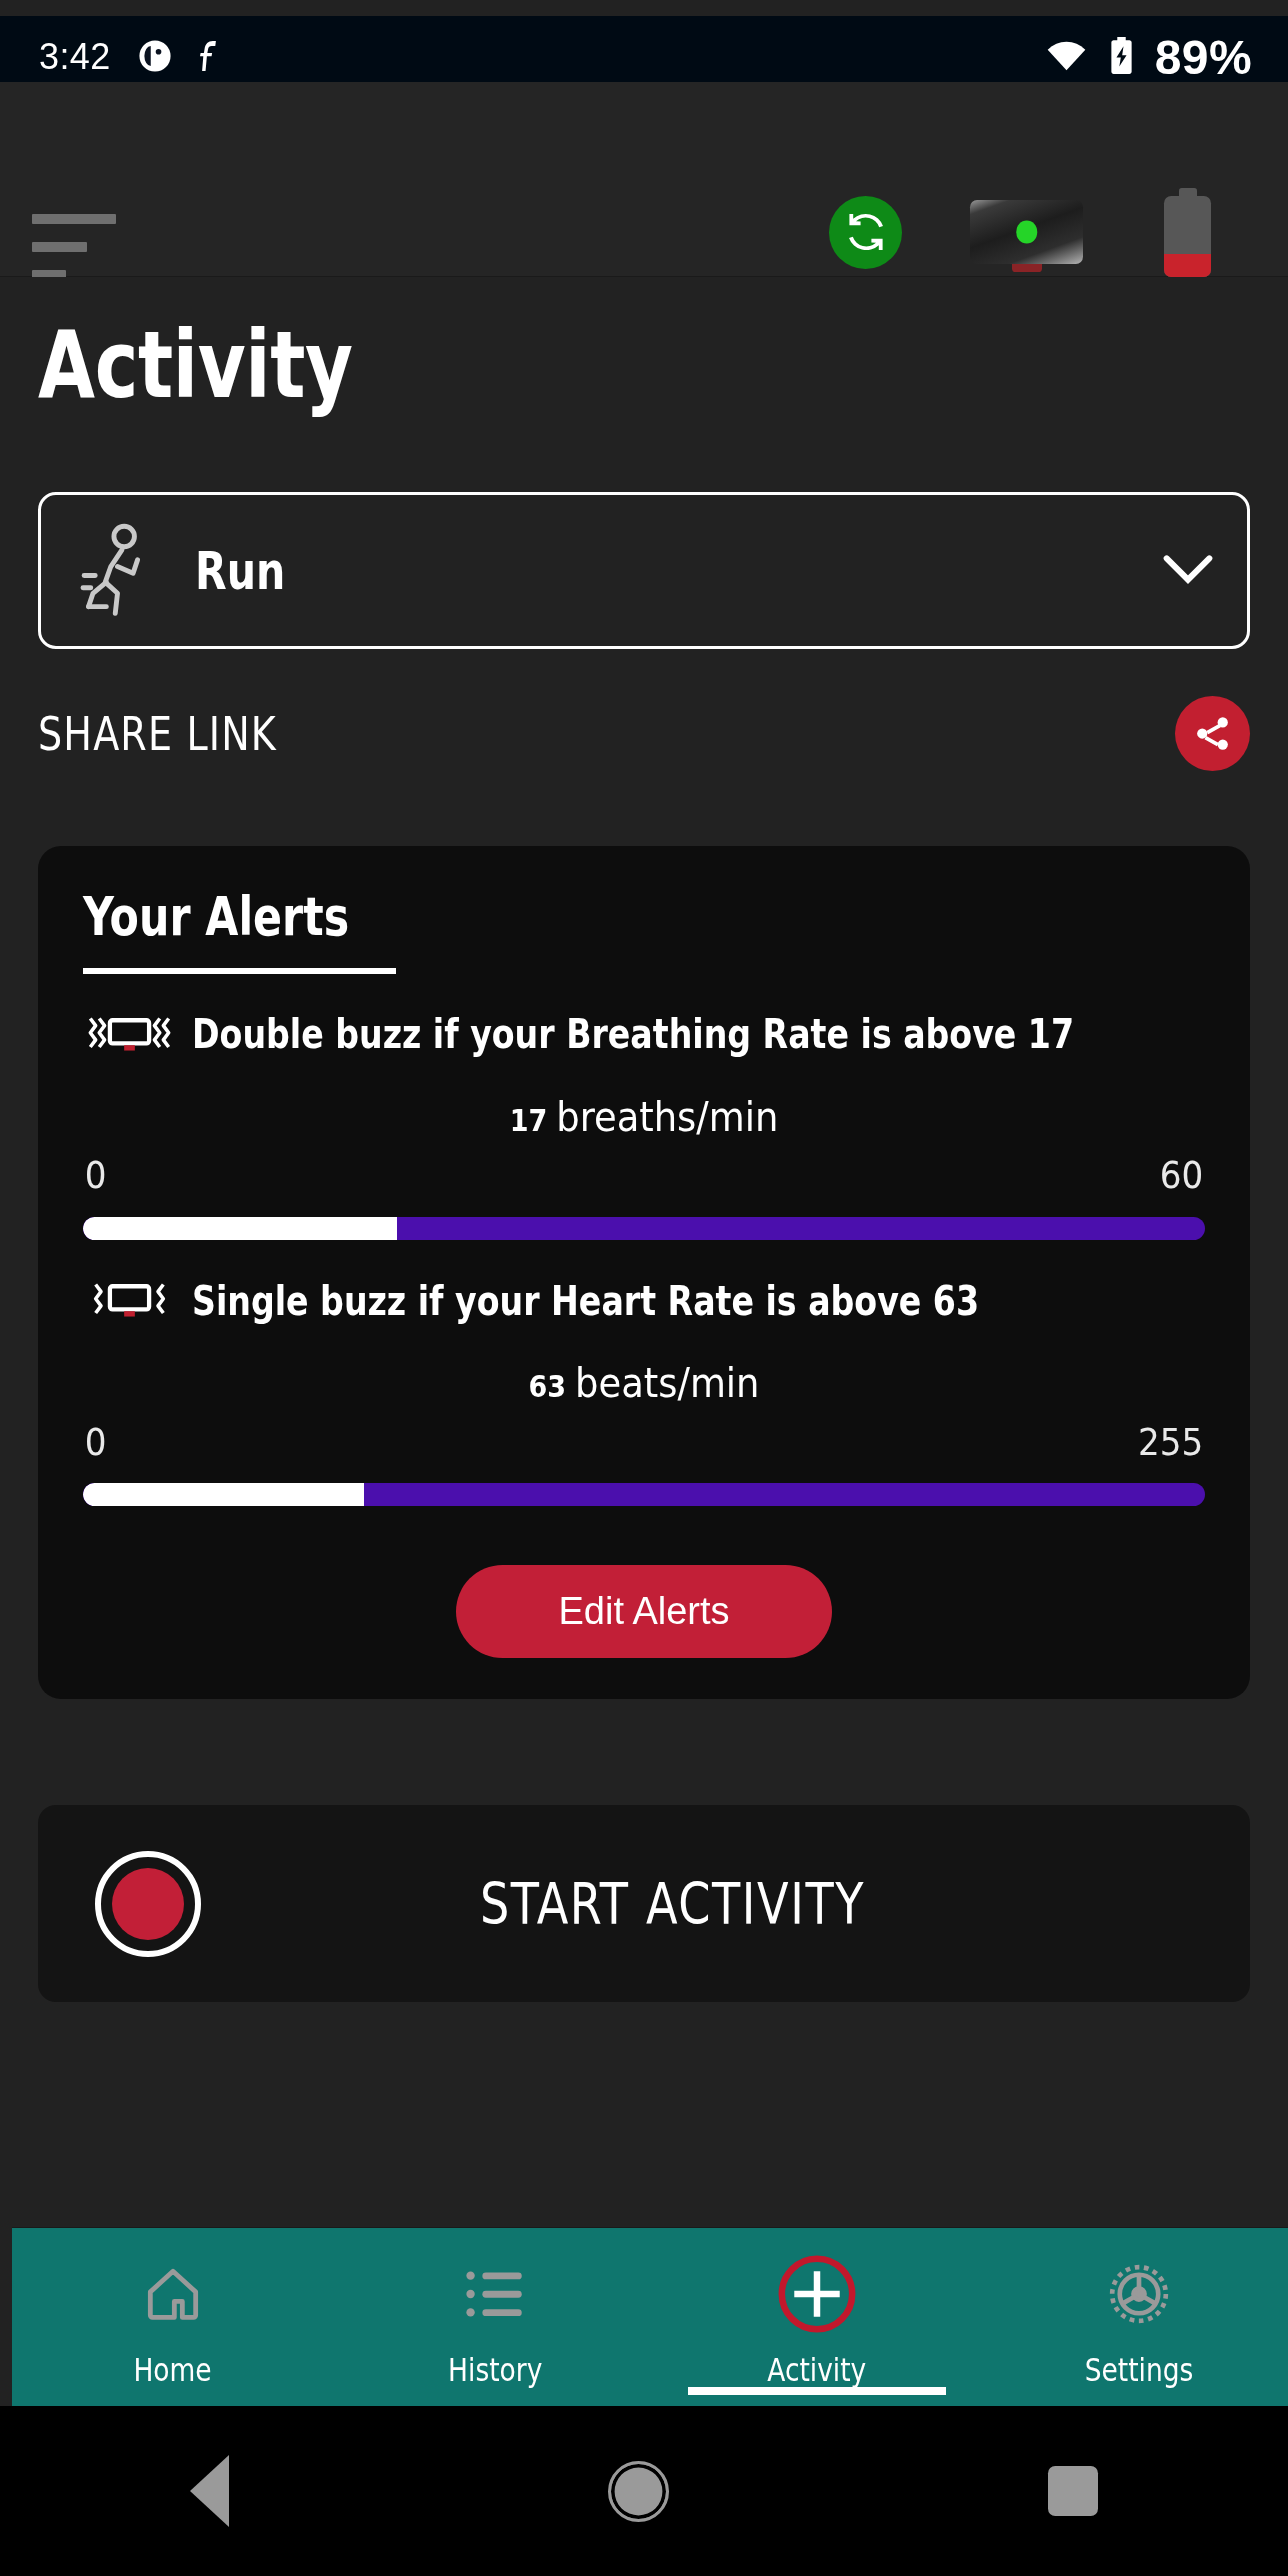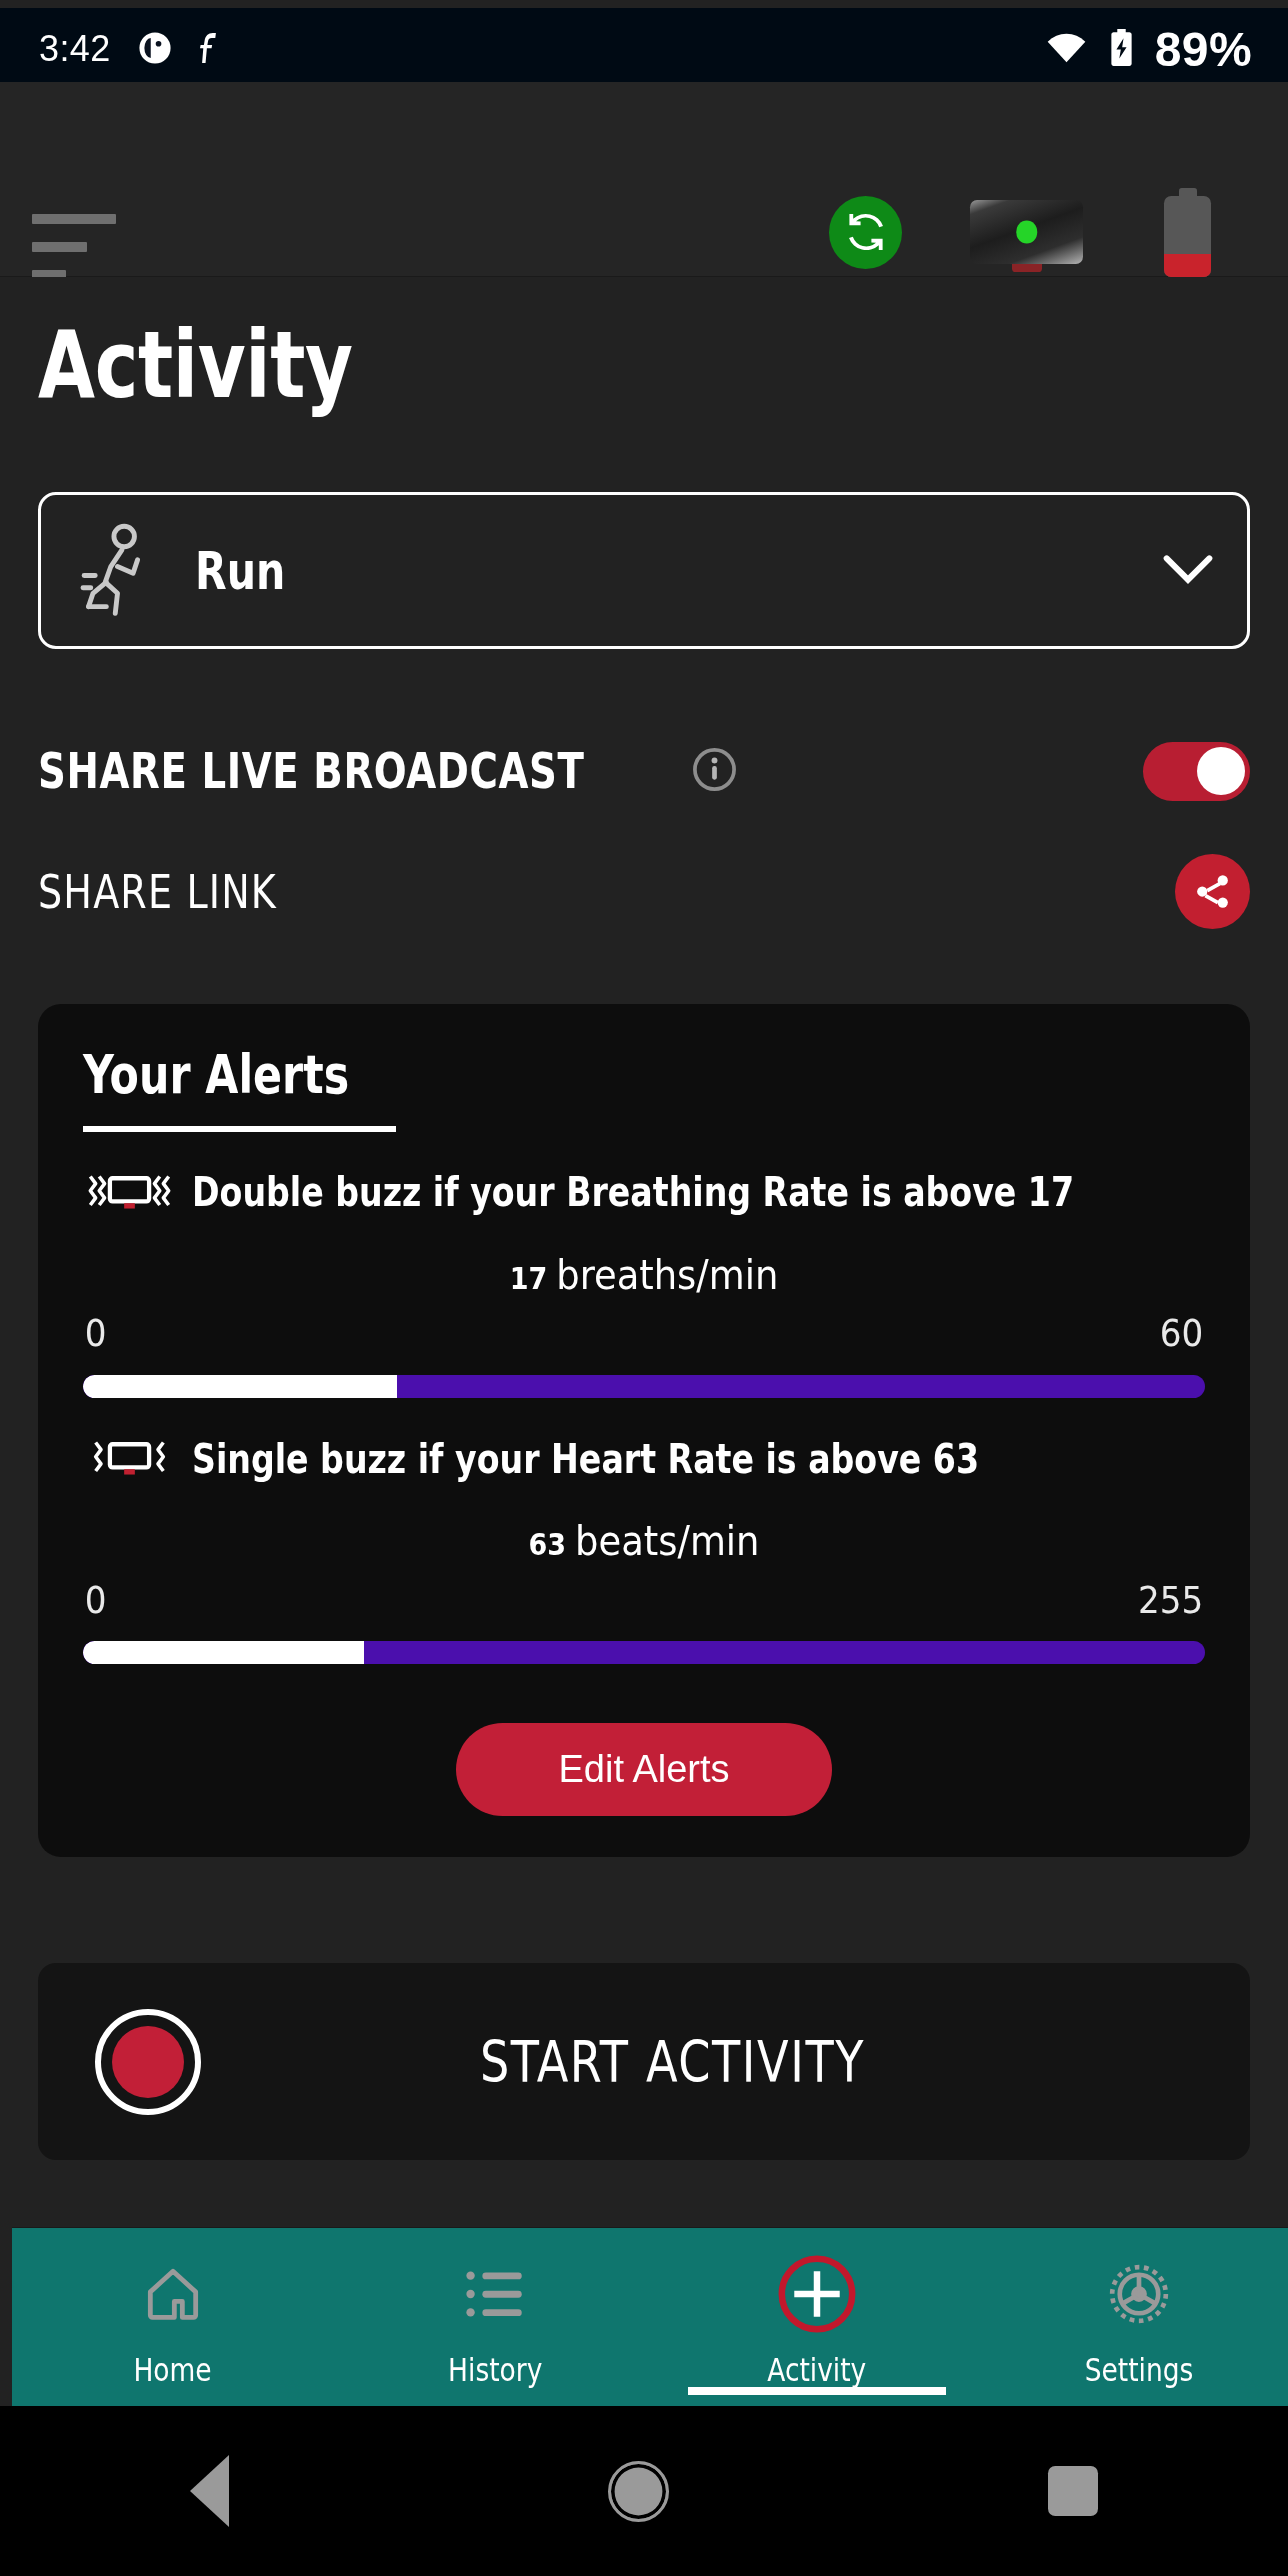--- a/index.html
+++ b/index.html
@@ -6,21 +6,21 @@
   html,body{
     width:1288px; height:2576px;
     background:#000;
     font-family:"Liberation Sans", sans-serif;
     overflow:hidden;
   }
   .phone{ position:relative; width:1288px; height:2576px; background:#222222; }
 
   
   .statusbar{
-    position:absolute; top:8px; left:0; width:1288px; height:82px;
+    position:absolute; top:16px; left:0; width:1288px; height:82px;
     background:#000a14; display:flex; align-items:center;
     padding:0 36px 0 39px;
   }
   .sb-time{ color:#fff; font-size:36px; letter-spacing:0.4px; }
   .sb-left-icons{ display:flex; align-items:center; gap:19.7px; margin-left:27px; }
   .sb-right{ margin-left:auto; display:flex; align-items:center; gap:19.7px; }
   .sb-pct{ color:#fff; font-size:48px; font-weight:600; letter-spacing:0.4px;}
 
   
   .appheader{
@@ -275,33 +275,20 @@
         </svg>
       </span>
       <span class="activity-name">Run</span>
       <span class="chev">
         <svg width="50" height="32" viewBox="0 0 28 18">
             <path d="M2 3l12 12L26 3" stroke="#fff" stroke-width="3.4" fill="none" stroke-linecap="round"></path>
           </svg>
       </span>
     </div>
 
-    <div class="row-share">
-      <span class="row-label">SHARE LIVE BROADCAST</span>
-      <span class="info-ico">
-        <svg width="47" height="47" viewBox="0 0 24 24">
-            <circle cx="12" cy="12" r="10" stroke="#8d8d8d" stroke-width="1.9" fill="none"></circle>
-            <circle cx="12" cy="7.4" r="1.5" fill="#b5b5b5"></circle>
-            <rect x="10.8" y="10.2" width="2.4" height="7" rx="1.1" fill="#b5b5b5"></rect>
-          </svg>
-      </span>
-      <span class="toggle">
-        <span class="knob"></span>
-      </span>
-    </div>
 
     <div class="row-link">
       <span class="row-label-thin">SHARE LINK</span>
       <span class="share-btn">
         <svg width="41" height="41" viewBox="0 0 24 24" fill="#fff">
           <circle cx="18" cy="5.5" r="3"></circle>
             <circle cx="18" cy="18.5" r="3"></circle>
             <circle cx="6" cy="12" r="3"></circle>
           <path d="M8.4 10.6l7.3-4.1 1.1 1.9-7.3 4.1zM8.4 13.4l7.3 4.1-1.1 1.9-7.3-4.1z"></path>
         </svg>

